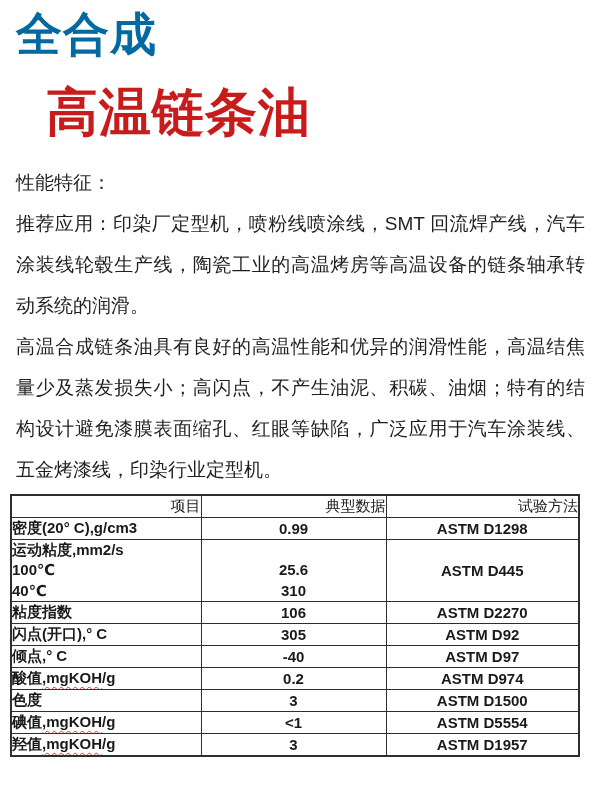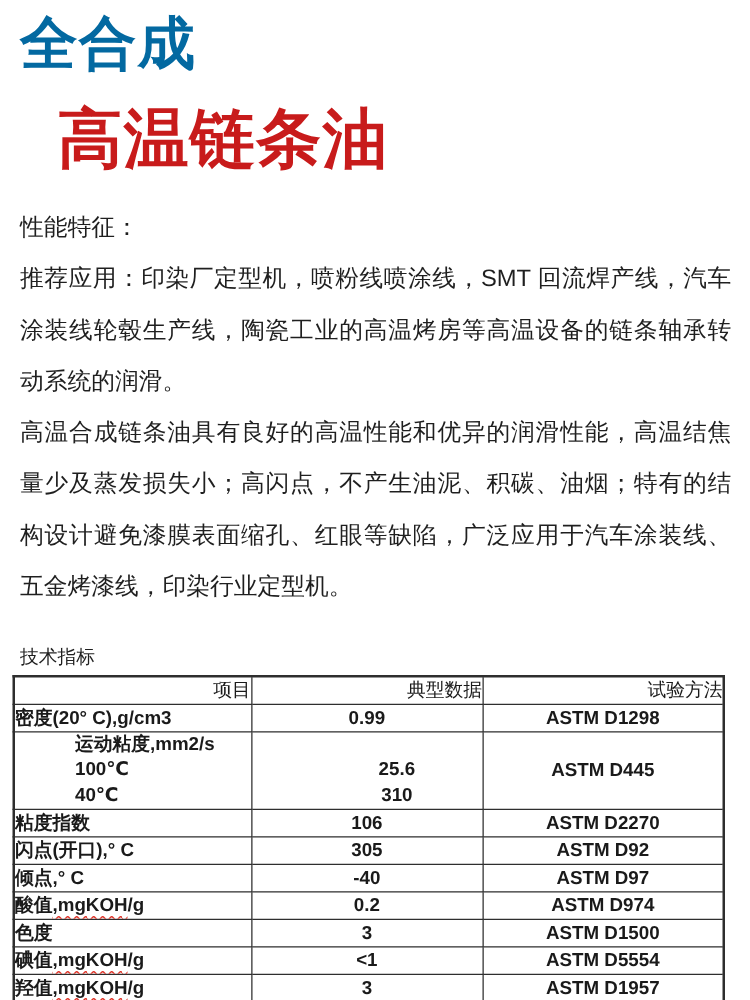--- a/index.html
+++ b/index.html
@@ -56,21 +56,21 @@
     border:1px solid var(--border);
     padding:0;
     vertical-align:middle;
     overflow:hidden;
     white-space:nowrap;
   }
   table.spec th{height:22px;text-align:right;font-weight:400;margin-top:13px;}
   tr.h-single td{height:22px;}
   td.c1{text-align:left;padding-left:5px;}
   td.c2,td.c3{text-align:center;}
-  .ln{height:20.6px;line-height:20.6px;margin-left:48px;}
+  .ln{height:20.6px;line-height:20.6px;}
   td.c1 .ln{padding-left:0;}
   .sq{
     text-decoration-line:underline;
     text-decoration-style:wavy;
     text-decoration-color:var(--squiggle);
     text-decoration-thickness:1px;
     text-underline-offset:3px;
   }
 </style>
 </head>
@@ -79,21 +79,20 @@
 <div class="page">
   <div class="inner">
 
     <div class="title-black">全合成</div>
     <div class="title-red">高温链条油</div>
 
     <div class="section-label">性能特征：</div>
     <p class="body-para">推荐应用：印染厂定型机，喷粉线喷涂线，SMT 回流焊产线，汽车涂装线轮毂生产线，陶瓷工业的高温烤房等高温设备的链条轴承转动系统的润滑。</p>
     <p class="body-para">高温合成链条油具有良好的高温性能和优异的润滑性能，高温结焦量少及蒸发损失小；高闪点，不产生油泥、积碳、油烟；特有的结构设计避免漆膜表面缩孔、红眼等缺陷，广泛应用于汽车涂装线、五金烤漆线，印染行业定型机。</p>
 
-    <div class="table-caption">技术指标</div>
 
     <table class="spec">
       <colgroup>
         <col style="width:190px">
         <col style="width:185px">
         <col style="width:193px">
       </colgroup>
       <thead>
         <tr>
           <th>项目</th>

